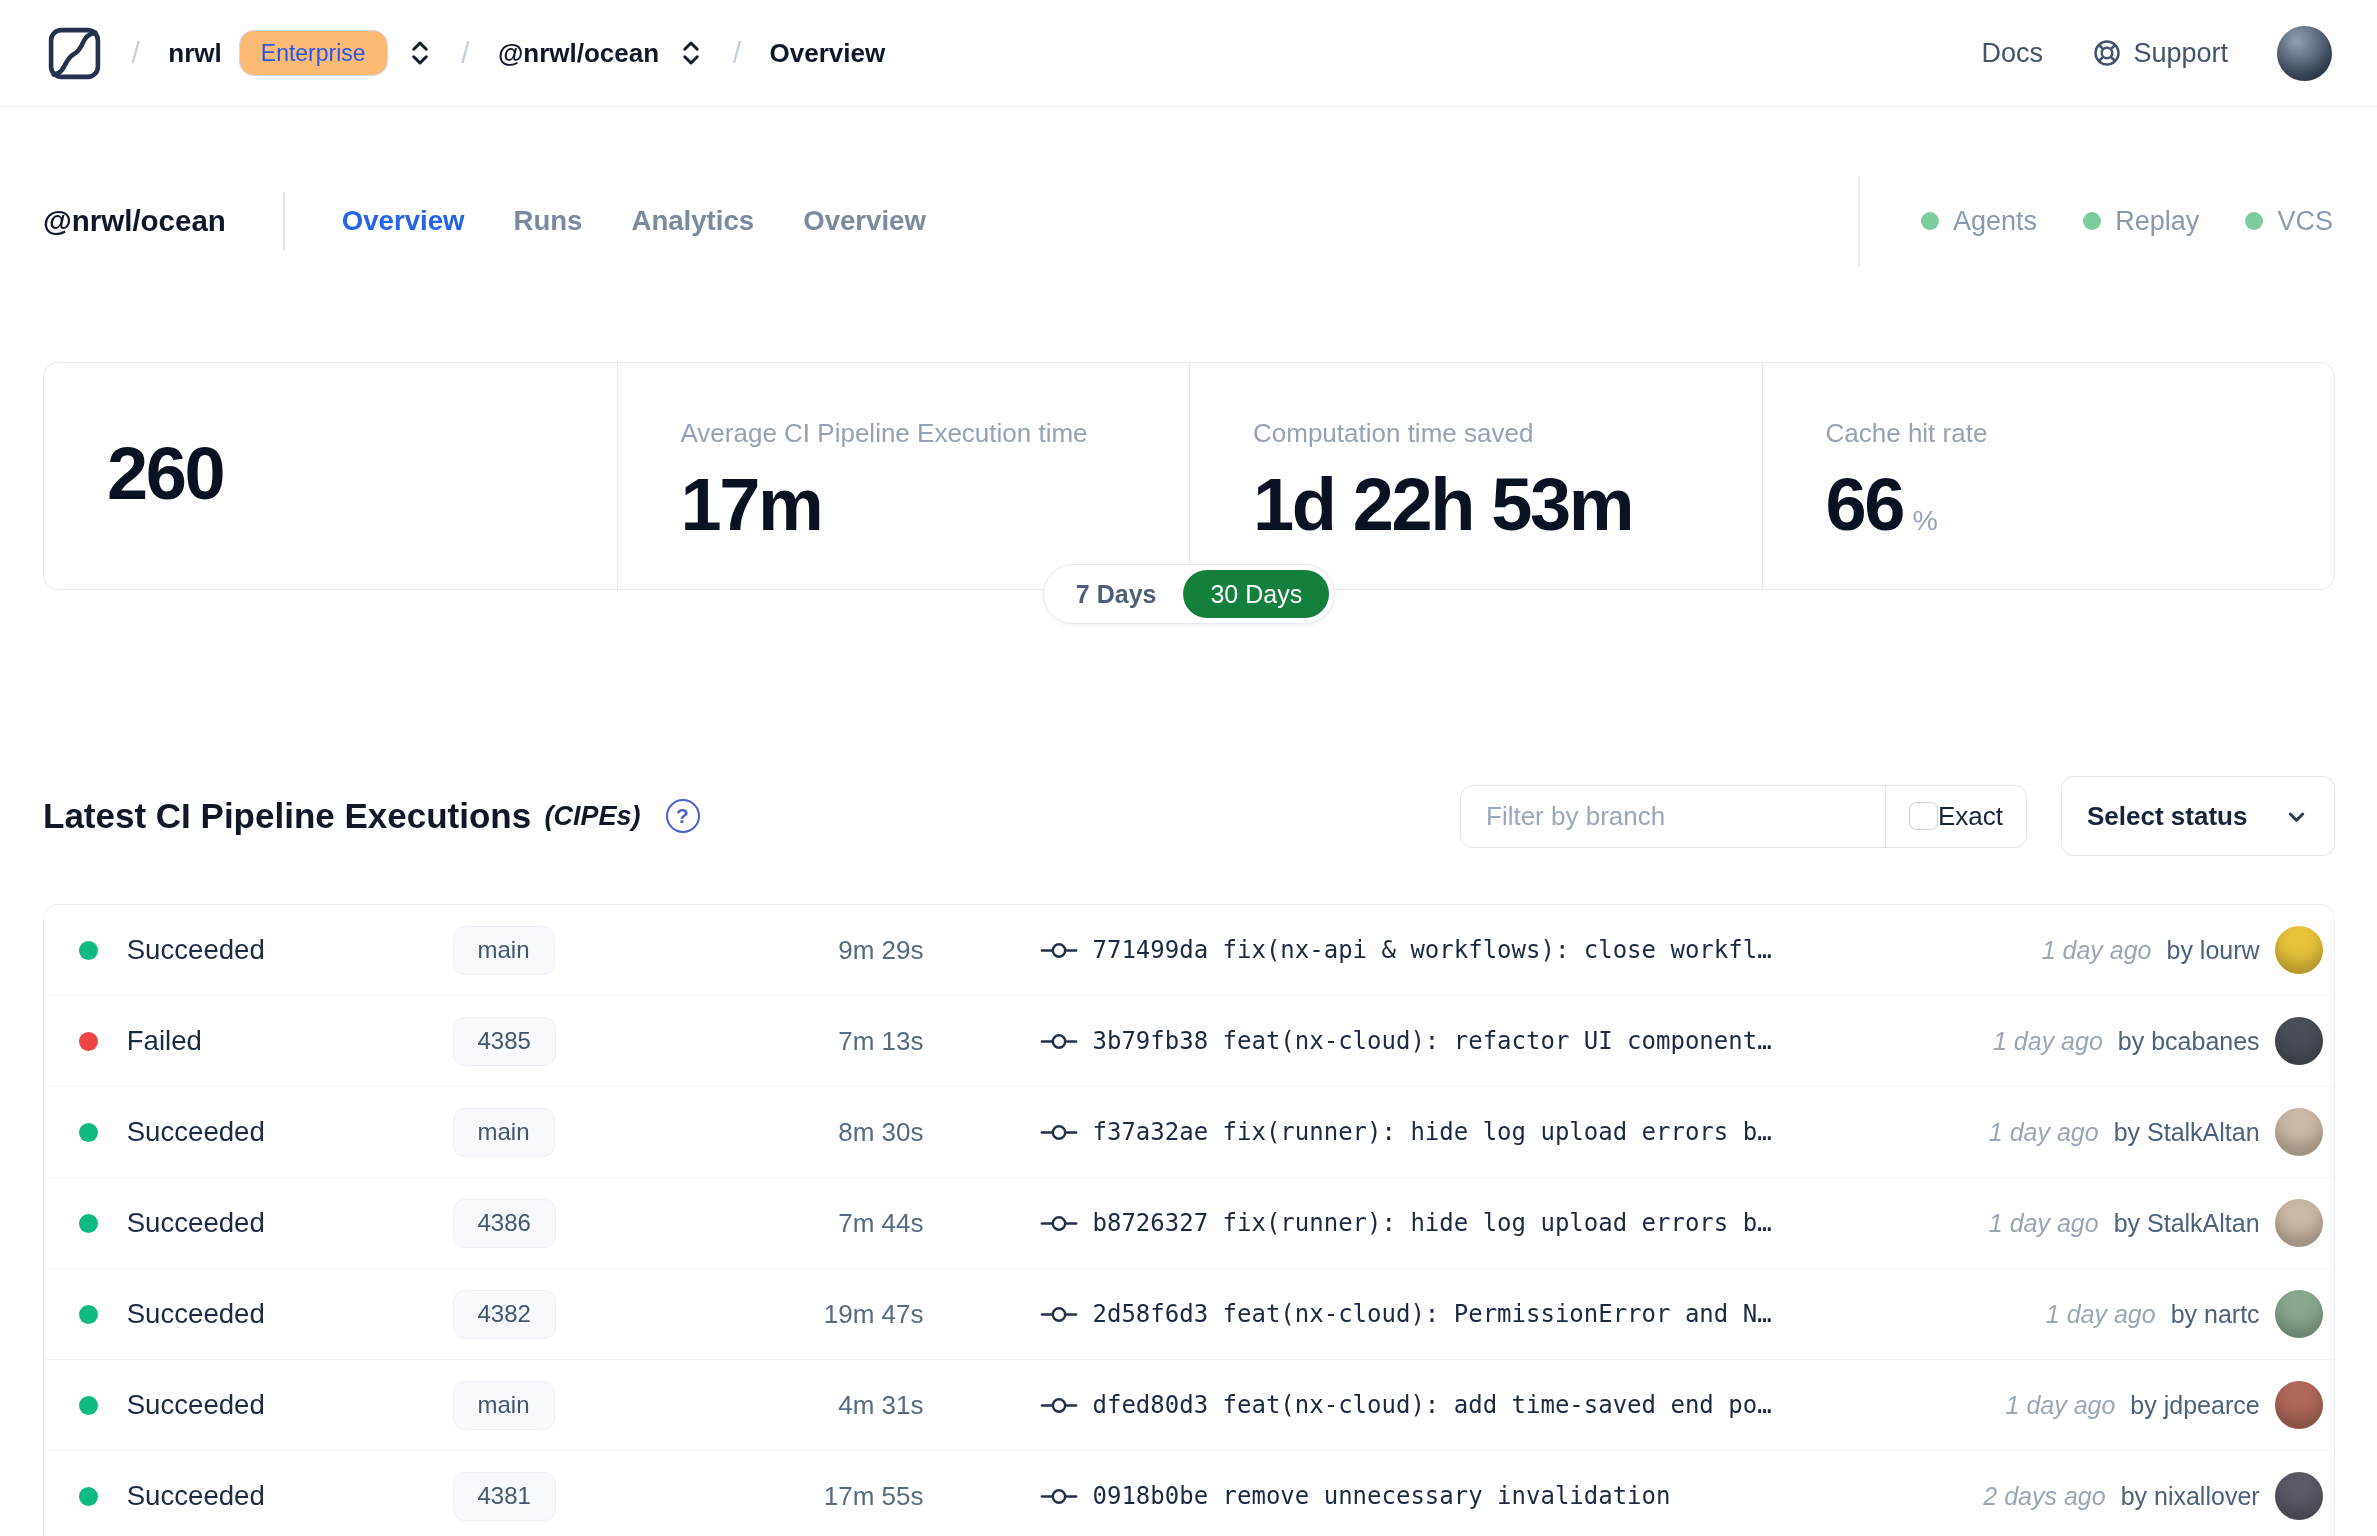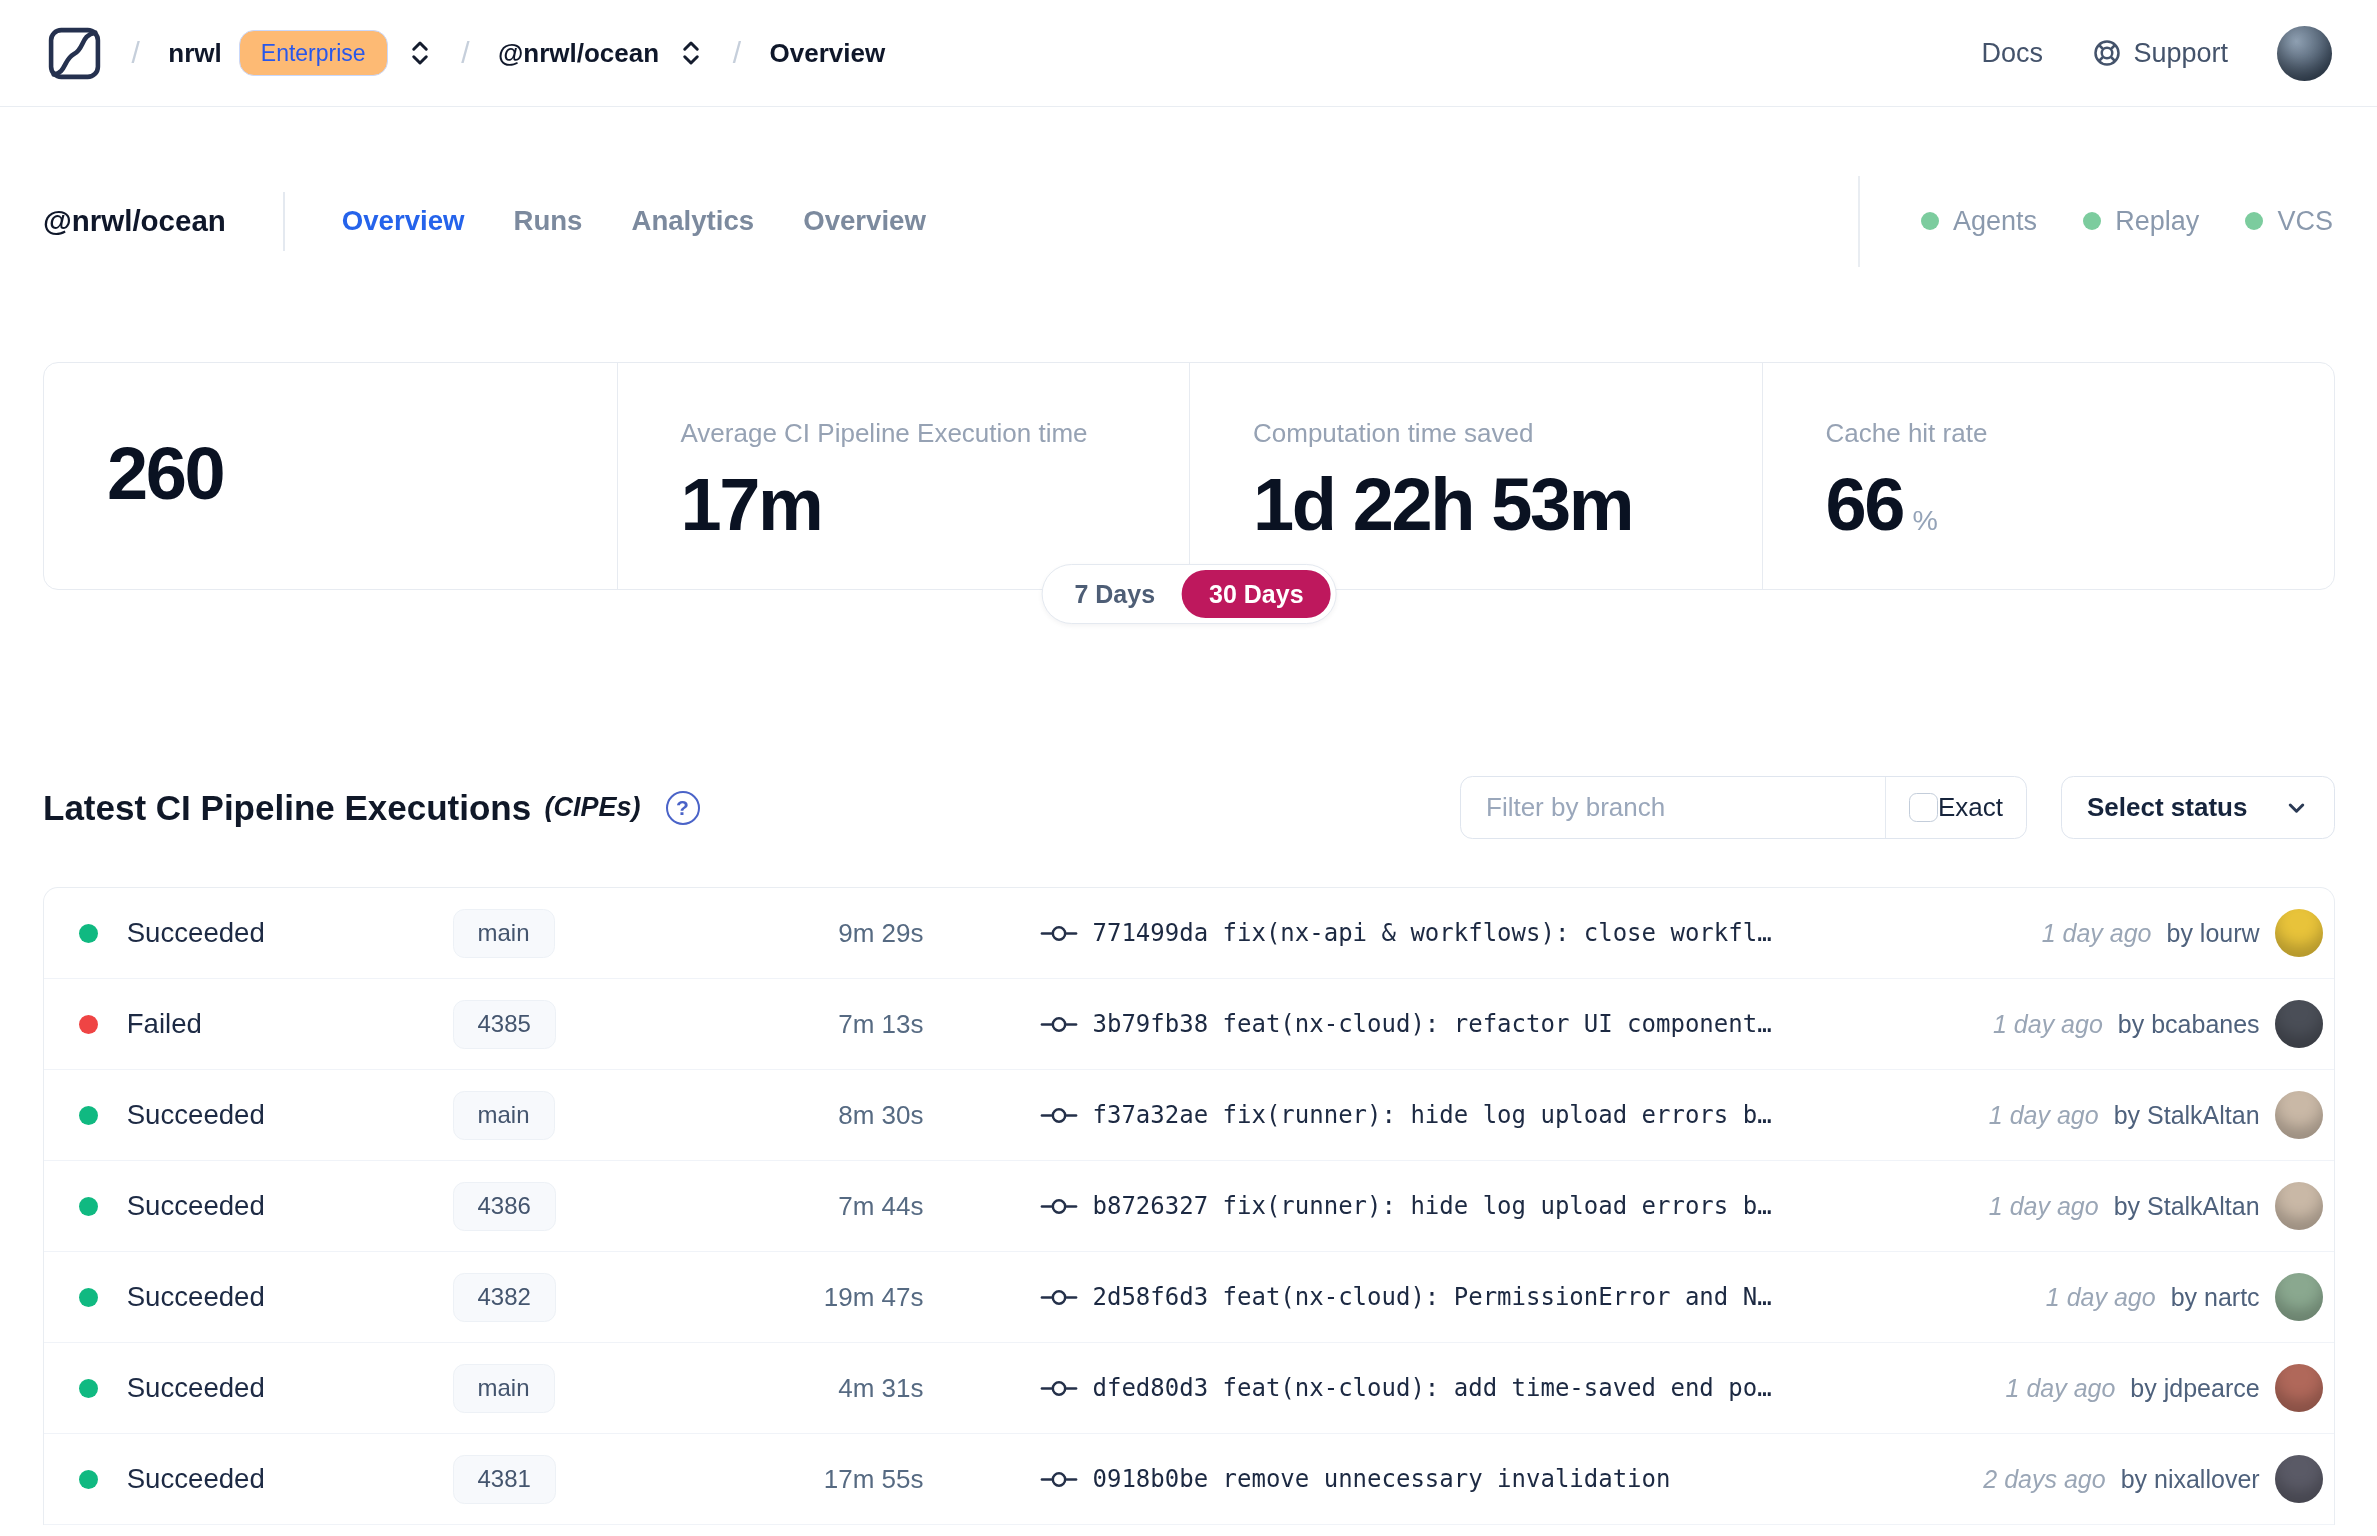--- a/index.html
+++ b/index.html
@@ -60,41 +60,41 @@
     letter-spacing:-2.4px; white-space:nowrap;
   }
   .stat-unit { font-size:28.5px; font-weight:500; color:#94a3b8; letter-spacing:0; margin-left:9.5px; }
   .period-toggle {
     position:absolute; left:50%; bottom:-35px; transform:translateX(-50%);
     background:#fff; border:1.9px solid #e4e9f0; border-radius:950px;
     padding:4.8px; display:flex; align-items:center;
     box-shadow:0 1.9px 5.7px rgba(15,23,42,.05);
   }
   .toggle-opt { font-size:25px; font-weight:600; color:#4e5e76; padding:9.5px 27px; border-radius:950px; cursor:pointer; white-space:nowrap; }
-  .toggle-opt.selected { background:#be185d; color:#fff; font-weight:700; }
+  .toggle-opt.selected { background:#15803d; color:#fff; font-weight:400; }
 
   
   .section-head { margin-top:186px; display:flex; align-items:center; }
   .section-title { font-size:35px; font-weight:700; color:#101828; }
   .section-suffix { font-size:27px; font-weight:600; font-style:italic; color:#101828; margin-left:13.3px; }
   .help-icon {
     width:34px; height:34px; border-radius:50%; border:2.4px solid #4a63c8; color:#4a63c8;
     display:flex; align-items:center; justify-content:center;
     font-size:21px; font-weight:700; margin-left:25px; cursor:pointer;
   }
   .filters { margin-left:auto; display:flex; align-items:center; gap:34px; }
   .filter-box { display:flex; align-items:stretch; width:567px; height:63px; border:1.9px solid #dfe5ee; border-radius:12.4px; background:#fff; }
   .filter-input { border:none; outline:none; flex:1; font-size:26px; padding:0 25px; color:#16243c; font-family:"Liberation Sans",sans-serif; background:transparent; }
   .filter-input::placeholder { color:#9aa7bb; }
   .filter-div { width:1.9px; background:#e4e9f0; }
   .exact-wrap { display:flex; align-items:center; padding:0 23px; }
   .checkbox { width:28.5px; height:28.5px; border:1.9px solid #c3cdda; border-radius:7.6px; background:#fff; cursor:pointer; }
   .exact-label { font-size:26px; font-weight:500; color:#16243c; }
   .status-select {
-    width:274px; height:63px; border:1.9px solid #dfe5ee; border-radius:12.4px; background:#fff;
+    width:274px; height:80px; border:1.9px solid #dfe5ee; border-radius:12.4px; background:#fff;
     display:flex; align-items:center; justify-content:space-between; padding:0 25px; cursor:pointer;
   }
   .status-select-label { font-size:26px; font-weight:600; color:#16243c; }
 
   
   .cipe-table {
     margin-top:48px; border:1.9px solid #e9edf2; border-bottom:none;
     border-radius:15px 15px 0 0; background:#fff; overflow:hidden;
   }
   .cipe-row {

